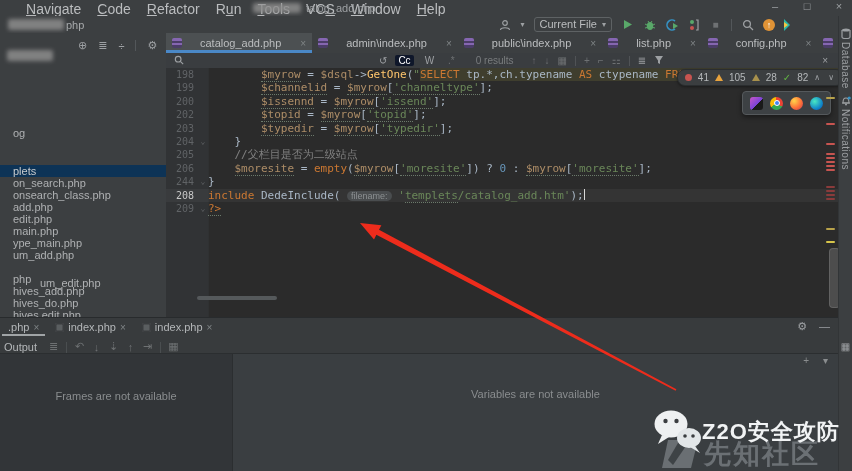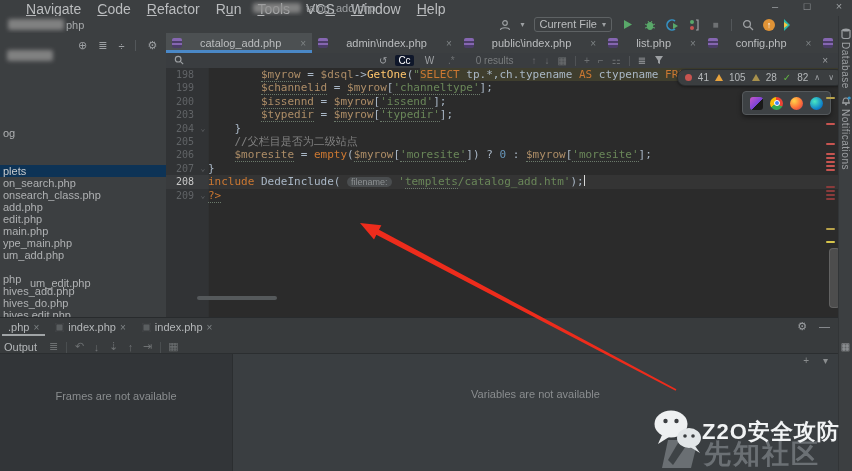--- a/index.html
+++ b/index.html
@@ -24,21 +24,21 @@
   .combo{border:1px solid #5e6264;border-radius:3px;padding:0 5px;height:13px;line-height:13px;font-size:11px;color:#bbbdbf;display:flex;align-items:center;gap:5px;}
   .tb-ico{width:13px;height:13px;display:inline-flex;align-items:center;justify-content:center;}
   .tb-sep{width:1px;height:12px;background:#53575a;}
   .circle-orange{width:12px;height:12px;border-radius:50%;background:#e09336;color:#fff;font-size:9px;line-height:12px;text-align:center;font-weight:bold;}
   .toolbox-ico{width:0;height:0;border-left:6px solid #29b6a8;border-top:6px solid transparent;border-bottom:6px solid transparent;position:relative;}
   .toolbox-ico::after{content:"";position:absolute;left:-6px;top:-3px;width:0;height:0;border-left:4px solid #f5c542;border-top:3px solid transparent;border-bottom:3px solid transparent;}
 
   
   .project{position:absolute;left:0;top:33px;width:166px;height:284px;background:#3c3f41;}
   .proj-head{position:absolute;left:78px;top:6px;display:flex;gap:11px;color:#9da0a3;font-size:11px;align-items:center;}
-  .tree-item{position:absolute;left:0;width:166px;height:12px;line-height:12px;padding-left:3px;color:#afb1b3;white-space:nowrap;cursor:default;}
+  .tree-item{position:absolute;left:0;width:166px;height:12px;line-height:12px;padding-left:13px;color:#afb1b3;white-space:nowrap;cursor:default;}
   .tree-item.selected{background:#0d3356;color:#c8cbcd;}
 
   
   .editor{position:absolute;left:166px;top:33px;width:672px;height:284px;background:#2b2b2b;}
   .tabbar{position:absolute;left:0;top:0;width:672px;height:20px;background:#3c3f41;border-bottom:1px solid #2b2b2b;display:flex;overflow:hidden;}
   .tab{display:flex;align-items:center;gap:18px;padding:0 6px;height:20px;font-size:11px;color:#bbbdbf;position:relative;cursor:default;white-space:nowrap;}
   .tab.active{background:#4c5052;}
   .tab.active::after{content:"";position:absolute;left:0;right:0;bottom:0;height:3px;background:#4a88c7;}
   .php-ico{width:10px;height:10px;border-radius:2px;background:linear-gradient(#8566b1 0 3px,#4b3d68 3px 5px,#8566b1 5px 7px,#4b3d68 7px 10px);flex:none;}
   .tab .x{color:#7f8486;font-size:10px;margin-left:1px;}
@@ -301,25 +301,26 @@
         </span>
       </div>
       <span style="position:absolute;right:10px;top:2px;color:#9da0a3;">×</span>
     </div>
 
     <div class="gutterbg"></div>
     <div class="codewrap" id="code">
         <div class="code-line"><span class="ln">198</span><span class="fold"></span><span class="src src-default"><span>        </span><span class="t-var t-u">$myrow</span><span> = </span><span class="t-var">$dsql</span><span>-&gt;</span><span class="t-fn">GetOne</span><span>(</span><span class="t-str">"</span><span class="t-kw t-sql">SELECT </span><span class="t-sql">tp.*,ch.typename </span><span class="t-kw t-sql">AS</span><span class="t-sql"> ctypename </span><span class="t-kw t-sql">FROM </span><span class="t-str t-sql">`#@__arctype`</span><span class="t-sql"> tp </span><span class="t-kw t-sql">LEFT JOIN </span></span></div>
         <div class="code-line"><span class="ln">199</span><span class="fold"></span><span class="src src-default"><span>        </span><span class="t-var t-u">$channelid</span><span> = </span><span class="t-var t-u">$myrow</span><span>[</span><span class="t-str t-u">'channeltype'</span><span>];</span></span></div>
         <div class="code-line"><span class="ln">200</span><span class="fold"></span><span class="src src-default"><span>        </span><span class="t-var t-u">$issennd</span><span> = </span><span class="t-var t-u">$myrow</span><span>[</span><span class="t-str t-u">'issend'</span><span>];</span></span></div>
+        <div class="code-line"><span class="ln">202</span><span class="fold"></span><span class="src src-default"><span>        </span><span class="t-var t-u">$topid</span><span> = </span><span class="t-var t-u">$myrow</span><span>[</span><span class="t-str t-u">'topid'</span><span>];</span></span></div>
         <div class="code-line"><span class="ln">203</span><span class="fold"></span><span class="src src-default"><span>        </span><span class="t-var t-u">$typedir</span><span> = </span><span class="t-var t-u">$myrow</span><span>[</span><span class="t-str t-u">'typedir'</span><span>];</span></span></div>
         <div class="code-line"><span class="ln">204</span><span class="fold">⌄</span><span class="src src-default"><span>    }</span></span></div>
         <div class="code-line"><span class="ln">205</span><span class="fold"></span><span class="src src-default"><span>    </span><span class="t-cmt">//父栏目是否为二级站点</span></span></div>
         <div class="code-line"><span class="ln">206</span><span class="fold"></span><span class="src src-default"><span>    </span><span class="t-var t-u">$moresite</span><span> = </span><span class="t-kw">empty</span><span>(</span><span class="t-var t-u">$myrow</span><span>[</span><span class="t-str t-u">'moresite'</span><span>]) ? </span><span class="t-num">0</span><span> : </span><span class="t-var t-u">$myrow</span><span>[</span><span class="t-str t-u">'moresite'</span><span>];</span></span></div>
-        <div class="code-line"><span class="ln">207</span><span class="fold">⌄</span><span class="src src-default"><span>}</span></span></div>
+        <div class="code-line"><span class="ln">244</span><span class="fold">⌄</span><span class="src src-default"><span>}</span></span></div>
         <div class="code-line cur"><span class="ln">208</span><span class="fold"></span><span class="src src-default"><span class="t-kw">include </span><span>DedeInclude</span><span>( </span><span class="t-hint">filename:</span><span> </span><span class="t-str">'</span><span class="t-str t-u">templets</span><span class="t-str">/catalog_add.htm'</span><span>);</span><span class="caret"></span></span></div>
         <div class="code-line"><span class="ln">209</span><span class="fold">⌄</span><span class="src src-default"><span class="t-kw t-u">?&gt;</span></span></div>
       </div>
     <div class="hscroll"></div>
 
     <div class="inspections">
       <span class="insp-dot"></span>
       <span>41</span>
       <span class="insp-tri"></span>
       <span>105</span>

